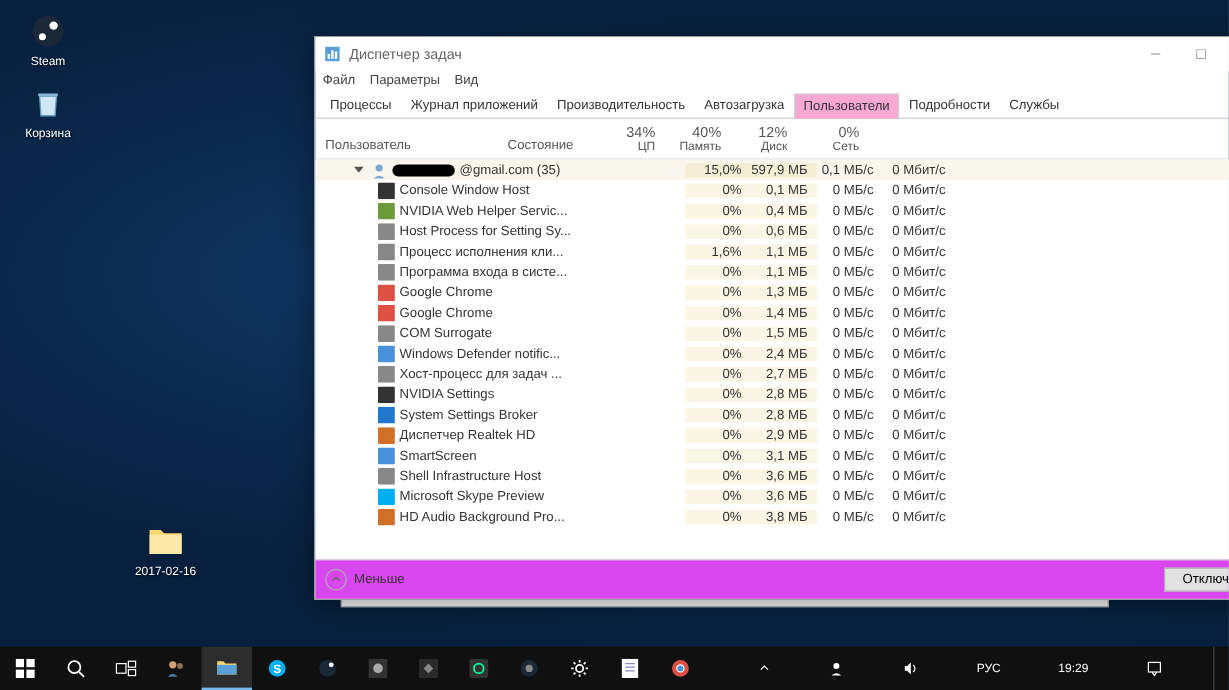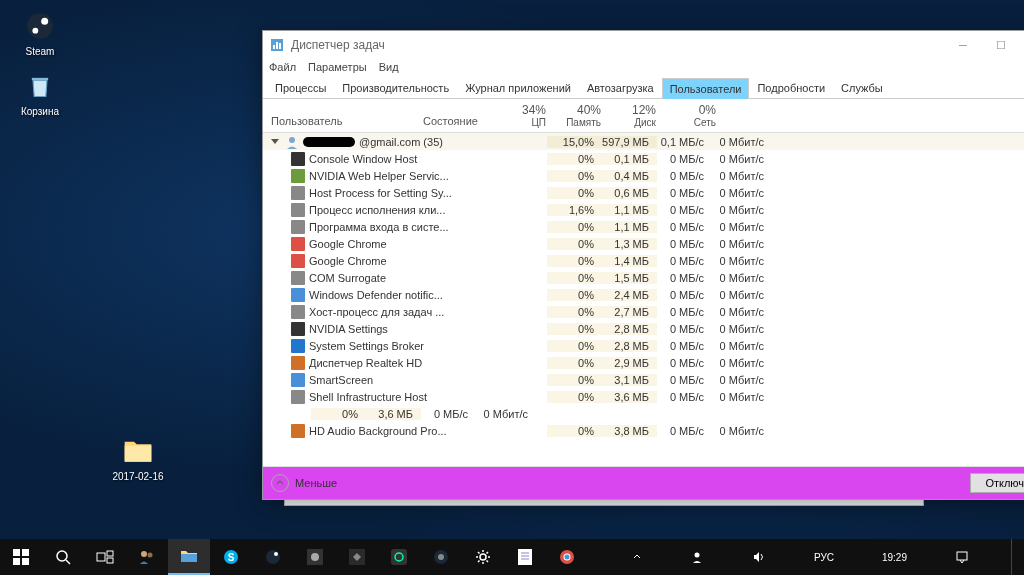--- a/index.html
+++ b/index.html
@@ -15,31 +15,31 @@
 .tm-window { position: absolute; left: 262px; top: 30px; width: 803px; height: 470px; background: #fff; border: 1px solid #999; box-shadow: 0 5px 25px rgba(0,0,0,0.4); display: flex; flex-direction: column; font-size: 11px; color: #333; }
 .tm-title { height: 28px; display: flex; align-items: center; padding: 0 6px; background: #fff; }
 .tm-title-icon { width: 16px; height: 16px; margin-right: 6px; }
 .tm-title-text { flex: 1; color: #666; font-size: 12px; }
 .tm-ctrl { display: flex; }
 .tm-ctrl div { width: 38px; height: 28px; display: flex; align-items: center; justify-content: center; cursor: pointer; color:#888; }
 .tm-menu { display: flex; padding: 2px 6px 4px; gap: 12px; font-size: 11px; color: #444; }
 .tm-menu span { cursor: pointer; }
 .tm-tabs { display: flex; border-bottom: 1px solid #ccc; padding: 0 4px; font-size: 11px; }
 .tm-tab { padding: 4px 7px; cursor: pointer; border: 1px solid transparent; border-bottom: none; }
-.tm-tab.active { border-color: #ccc; background: #7dd3fc; position: relative; top: 1px; }
+.tm-tab.active { border-color: #ccc; background: #f9a8d4; position: relative; top: 1px; }
 .tm-head { display: flex; border-bottom: 1px solid #ddd; }
 .tm-head .h-user { width: 156px; padding: 16px 8px 4px; font-size: 11px; color: #555; }
 .tm-head .h-state { width: 80px; padding: 16px 4px 4px; font-size: 11px; color: #555; }
 .tm-head .h-col { width: 55px; text-align: right; padding: 4px 8px; font-size: 11px; }
 .tm-head .h-col .pct { color: #555; font-size: 12px; }
 .tm-head .h-col .nm { color: #555; font-size: 10px; }
 .tm-body { flex: 1; overflow-y: auto; background: #fff; }
 .tm-row { display: flex; align-items: center; height: 17px; font-size: 11px; }
 .tm-row.user-row { background: #f9f6ed; }
-.tm-row .r-name { width: 236px; padding-left: 8px; display: flex; align-items: center; gap: 4px; overflow: hidden; white-space: nowrap; }
+.tm-row .r-name { width: 236px; padding-left: 8px; display: flex; align-items: center; gap: 4px; overflow: hidden; white-space: nowrap; margin-left: 24px; }
 .tm-row .r-name.sub { padding-left: 28px; }
 .tm-row .r-cpu { width: 55px; text-align: right; padding-right: 8px; background: #faf5e4; margin-left: 48px; }
 .tm-row .r-mem { width: 55px; text-align: right; padding-right: 8px; background: #faf5e4; }
 .tm-row .r-disk { width: 55px; text-align: right; padding-right: 8px; }
 .tm-row .r-net { width: 60px; text-align: right; padding-right: 8px; }
 .tm-row.user-row .r-cpu, .tm-row.user-row .r-mem { background: #f3edd6; }
 .tri { display: inline-block; width: 0; height: 0; border-left: 4px solid transparent; border-right: 4px solid transparent; border-top: 5px solid #555; margin-right:2px; }
 .appic { width: 14px; height: 14px; flex-shrink: 0; background: #888; border-radius: 1px; }
 .tm-foot { display: flex; align-items: center; justify-content: space-between; padding: 6px 8px; border-top: 1px solid #ddd; background: #d946ef; }
 .fewer { display: flex; align-items: center; gap: 6px; cursor: pointer; font-size: 11px; }
@@ -109,22 +109,22 @@
       <div class="close">✕</div>
     </div>
   </div>
   <div class="tm-menu" id="menu-bar">
       <span>Файл</span>
       <span>Параметры</span>
       <span>Вид</span>
     </div>
   <div class="tm-tabs" id="tabs-bar">
       <div class="tm-tab">Процессы</div>
+      <div class="tm-tab">Журнал приложений</div>
       <div class="tm-tab">Производительность</div>
-      <div class="tm-tab">Журнал приложений</div>
       <div class="tm-tab">Автозагрузка</div>
       <div class="tm-tab active">Пользователи</div>
       <div class="tm-tab">Подробности</div>
       <div class="tm-tab">Службы</div>
     </div>
   <div class="tm-head">
     <div class="h-user">Пользователь</div>
     <div class="h-state">Состояние</div>
     <div class="h-col">
         <div class="pct">34%</div>
@@ -303,20 +303,24 @@
         <div class="r-name sub">
           <div class="appic" style="background:#888"></div>
           <span>Shell Infrastructure Host</span>
         </div>
         <div class="r-cpu">0%</div>
         <div class="r-mem">3,6 МБ</div>
         <div class="r-disk">0 МБ/с</div>
         <div class="r-net">0 Мбит/с</div>
       </div>
       <div class="tm-row">
+        <div class="r-name sub">
+          <div class="appic" style="background:#00aff0"></div>
+          <span>Microsoft Skype Preview</span>
+        </div>
         <div class="r-cpu">0%</div>
         <div class="r-mem">3,6 МБ</div>
         <div class="r-disk">0 МБ/с</div>
         <div class="r-net">0 Мбит/с</div>
       </div>
       <div class="tm-row">
         <div class="r-name sub">
           <div class="appic" style="background:#d07028"></div>
           <span>HD Audio Background Pro...</span>
         </div>

